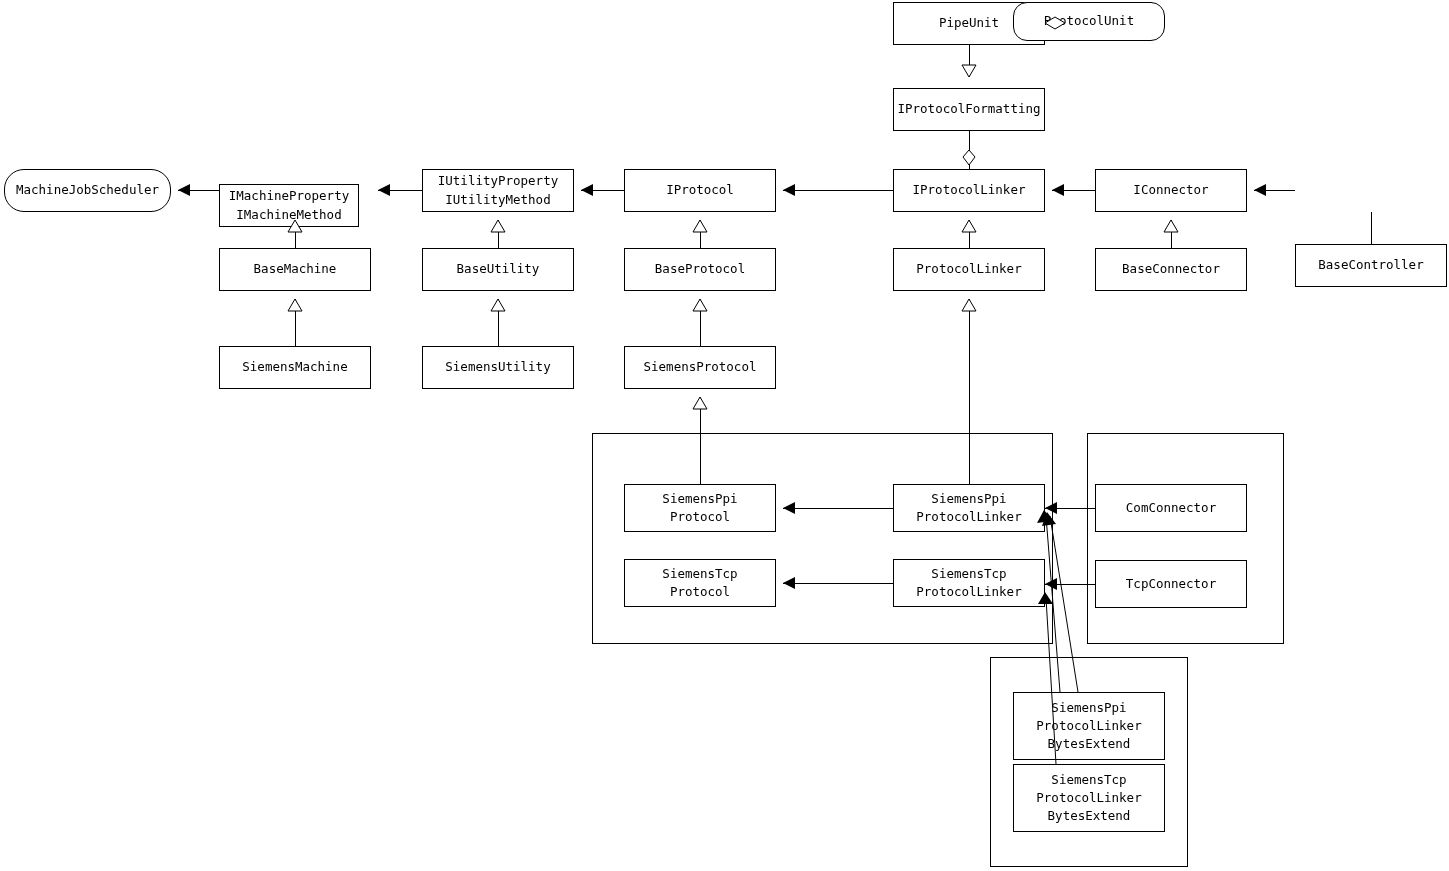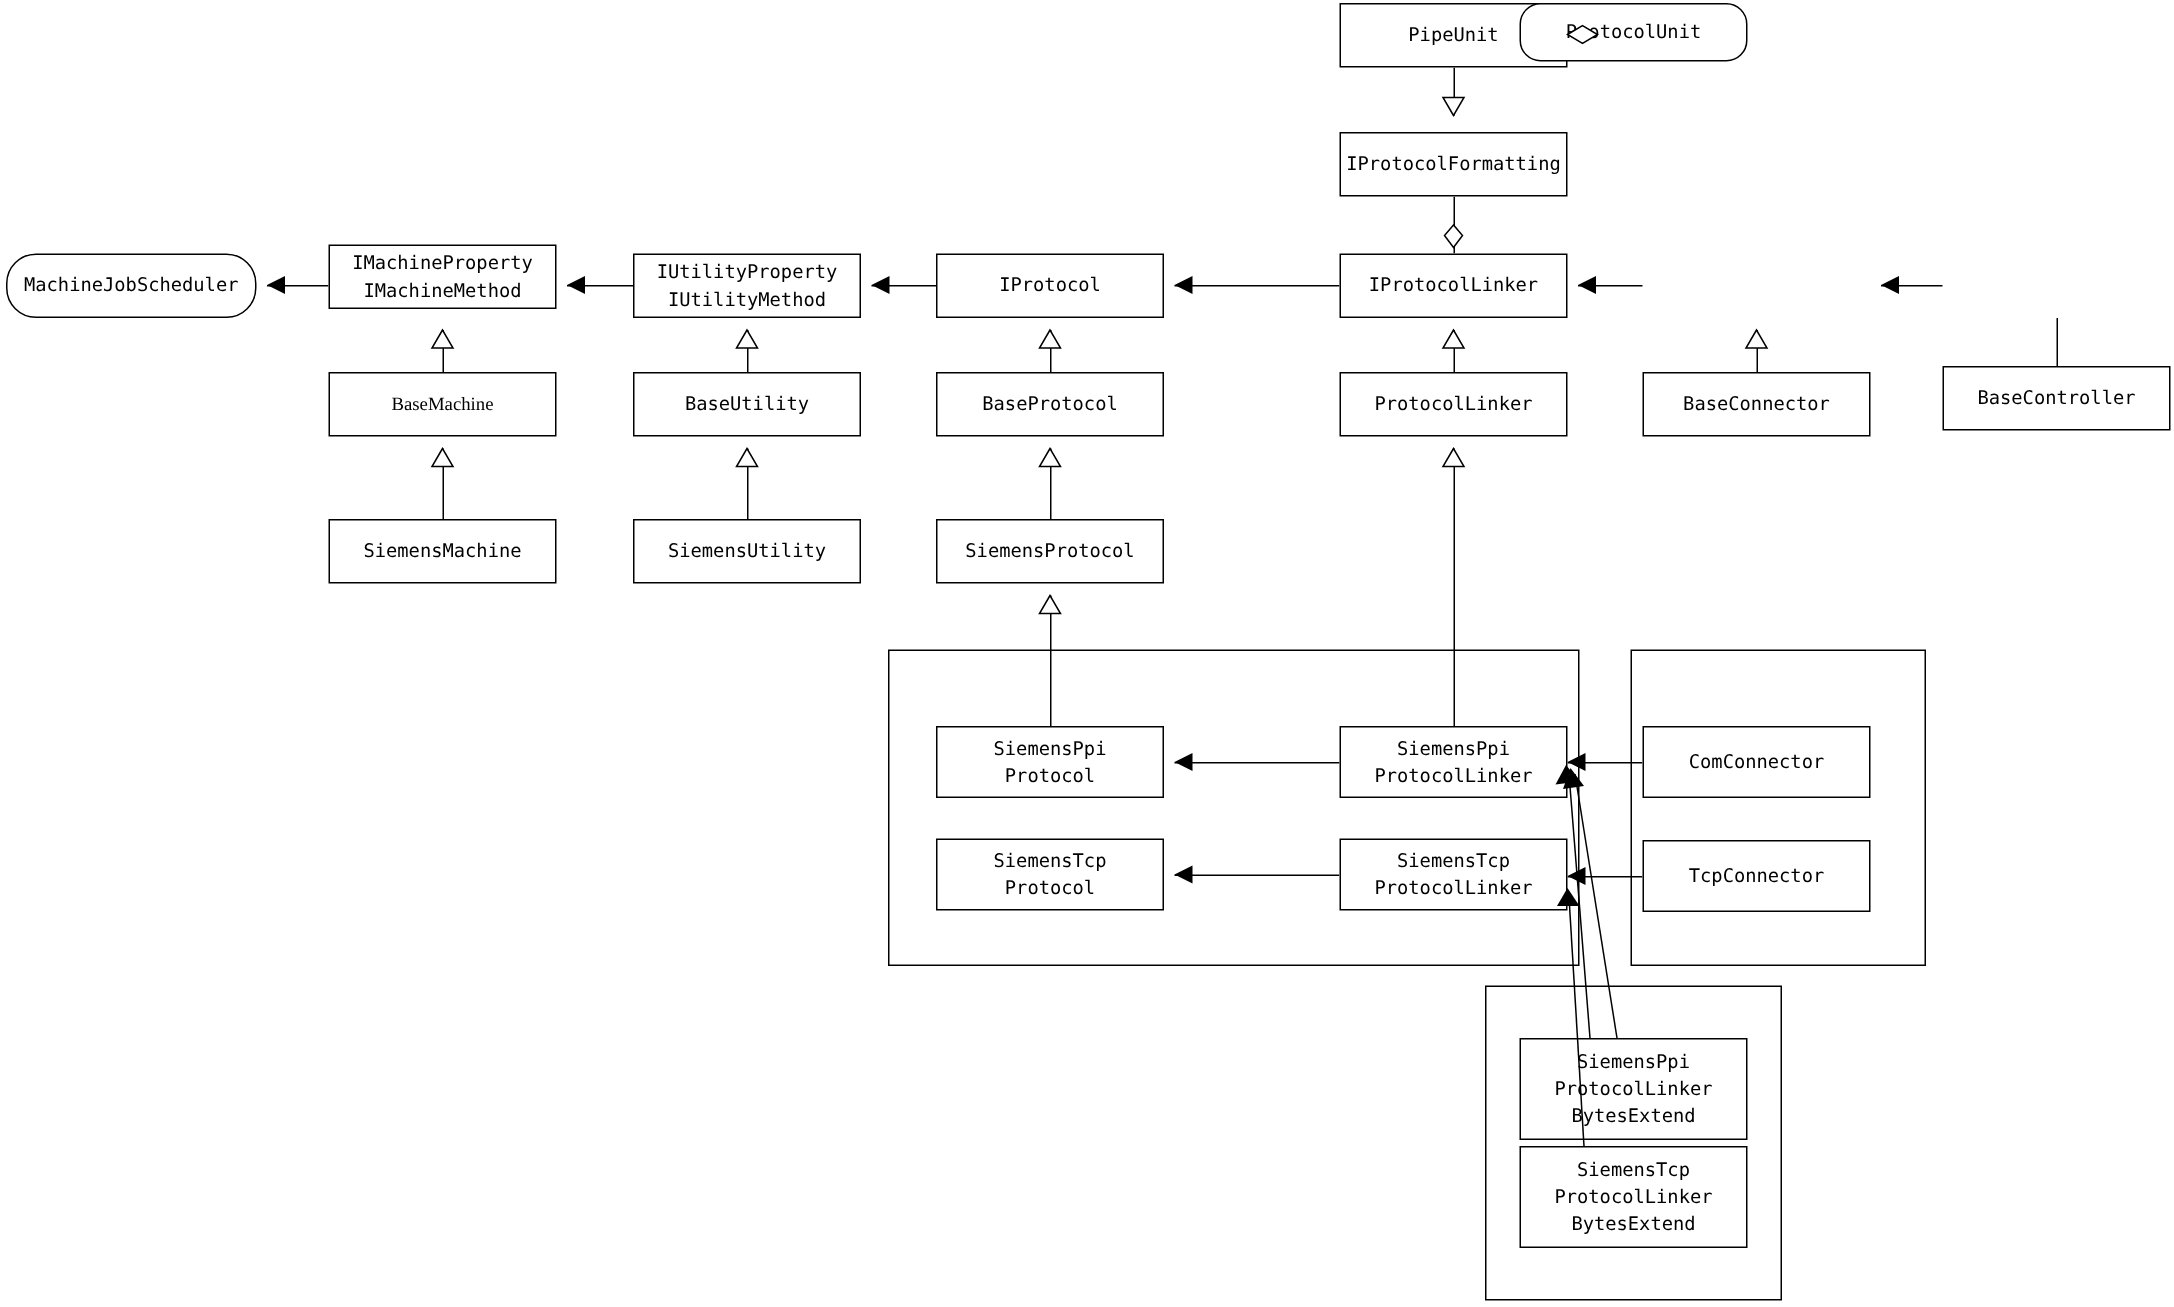--- a/index.html
+++ b/index.html
@@ -137,27 +137,28 @@
     <polygon points="1047,512 1042,526 1056,524" fill="#000000"></polygon>
     <polygon points="1045,592 1038,604 1053,604" fill="#000000"></polygon>
 
     <line x1="1087" y1="508" x2="1060" y2="508" stroke="#000000" stroke-width="0"></line>
   </svg>
 
   <div class="node" style="left:893px; top:2px; width:152px; height:43px;">PipeUnit</div>
   <div class="node" style="left:1013px; top:2px; width:152px; height:39px;border-radius:14px;">ProtocolUnit</div>
   <div class="node" style="left:893px; top:88px; width:152px; height:43px;">IProtocolFormatting</div>
   <div class="node" style="left:4px; top:169px; width:167px; height:43px;border-radius:20px;">MachineJobScheduler</div>
-  <div class="node" style="left:219px; top:163px; width:152px; height:43px;">IMachineProperty
+  <div class="node" style="left:219px; top:184px; width:140px; height:43px;">IMachineProperty
 IMachineMethod</div>
   <div class="node" style="left:422px; top:169px; width:152px; height:43px;text-align:center;">IUtilityProperty
 IUtilityMethod</div>
   <div class="node" style="left:624px; top:169px; width:152px; height:43px;">IProtocol</div>
   <div class="node" style="left:893px; top:169px; width:152px; height:43px;">IProtocolLinker</div>
-  <div class="node" style="left:219px; top:248px; width:152px; height:43px;font-family:Liberation Serif, serif;">BaseMachine</div>
+  <div class="node" style="left:1095px; top:169px; width:152px; height:43px;">IConnector</div>
+  <div class="node" style="left:219px; top:248px; width:152px; height:43px;">BaseMachine</div>
   <div class="node" style="left:422px; top:248px; width:152px; height:43px;">BaseUtility</div>
   <div class="node" style="left:624px; top:248px; width:152px; height:43px;">BaseProtocol</div>
   <div class="node" style="left:893px; top:248px; width:152px; height:43px;">ProtocolLinker</div>
   <div class="node" style="left:1095px; top:248px; width:152px; height:43px;">BaseConnector</div>
   <div class="node" style="left:1295px; top:244px; width:152px; height:43px;">BaseController</div>
   <div class="node" style="left:219px; top:346px; width:152px; height:43px;">SiemensMachine</div>
   <div class="node" style="left:422px; top:346px; width:152px; height:43px;">SiemensUtility</div>
   <div class="node" style="left:624px; top:346px; width:152px; height:43px;">SiemensProtocol</div>
   <div class="node" style="left:624px; top:484px; width:152px; height:48px;">SiemensPpi
 Protocol</div>

